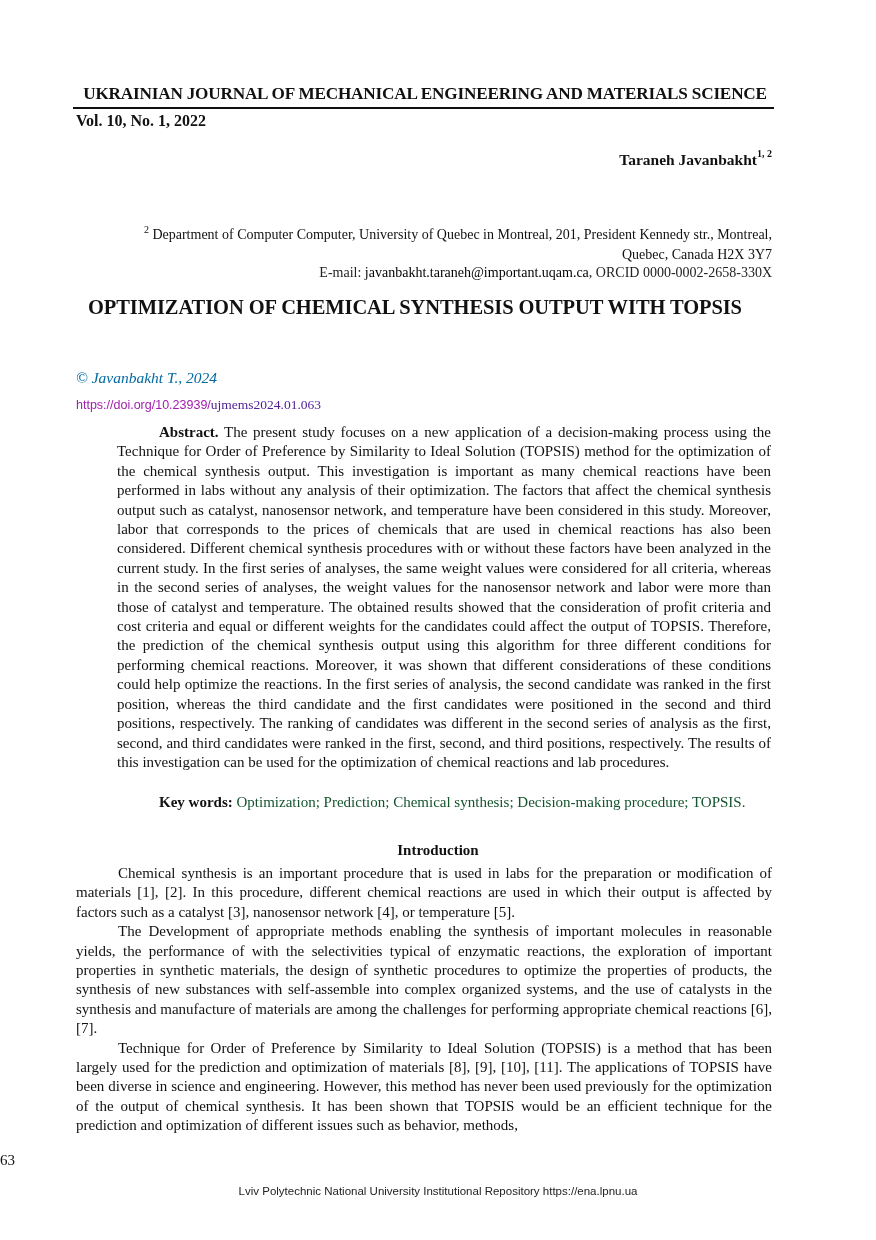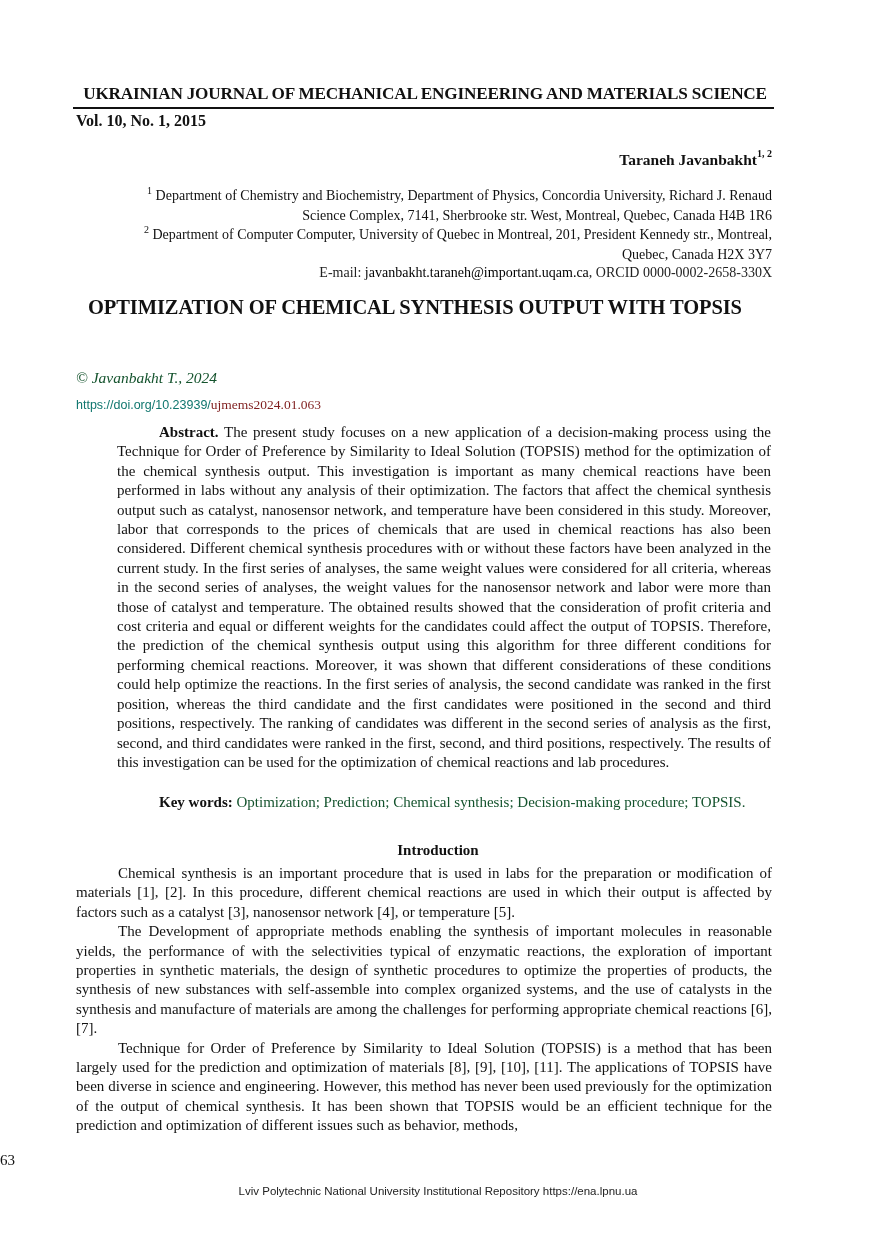--- a/index.html
+++ b/index.html
@@ -11,52 +11,47 @@
   .author { position: absolute; right: 104px; top: 150px; font-weight: bold; font-size: 15.5px; white-space: nowrap; }
   .author sup { font-size: 10px; position: relative; top: -2px; }
   .affil { position: absolute; right: 104px; font-size: 14px; line-height: 20px; text-align: right; }
   .affil sup { font-size: 10px; }
   .affil-1 { top: 181px; width: 680px; }
   .affil-2 { top: 220px; width: 680px; }
   .email-line { position: absolute; right: 104px; top: 265px; font-size: 14px; white-space: nowrap; color: #222; }
   .email-line b { font-weight: normal; color: #000; font-family: "Liberation Sans Narrow", "Liberation Serif", serif; }
   .paper-title { position: absolute; left: 88px; top: 296px; font-weight: bold; font-size: 20.5px; white-space: nowrap; letter-spacing: -0.1px; }
   .dates { position: absolute; left: 76px; top: 333px; font-size: 15.5px; color: #333; white-space: nowrap; }
-  .copyright { position: absolute; left: 76px; top: 369px; font-size: 15.5px; font-style: italic; color: #14532d; white-space: nowrap; }
+  .copyright { position: absolute; left: 76px; top: 369px; font-size: 15.5px; font-style: italic; color: #0369a1; white-space: nowrap; }
   .doi { position: absolute; left: 76px; top: 397px; font-size: 13.5px; white-space: nowrap; }
-  .doi .doi-base { font-family: "Liberation Sans", sans-serif; font-size: 12.5px; color: #0f766e; }
-  .doi .doi-suffix { color: #7f1d1d; }
+  .doi .doi-base { font-family: "Liberation Sans", sans-serif; font-size: 12.5px; color: #a21caf; }
+  .doi .doi-suffix { color: #4c1d95; }
   .abstract { position: absolute; left: 117px; top: 423px; width: 654px; font-size: 15px; line-height: 19.4px; text-align: justify; }
   .indent { display: inline-block; width: 42px; }
   .keywords { position: absolute; left: 117px; top: 793px; width: 654px; font-size: 15px; line-height: 19.4px; text-align: justify; }
   .keywords .kw-values { color: #14532d; }
   .section-heading { position: absolute; left: 0; width: 876px; top: 842px; text-align: center; font-weight: bold; font-size: 15px; }
   .intro { position: absolute; left: 76px; top: 864px; width: 696px; font-size: 15px; line-height: 19.4px; text-align: justify; }
   .intro p { margin: 0; text-indent: 42px; }
   .page-number { position: absolute; left: 0; width: 876px; top: 1152px; text-align: left; font-size: 15px; }
   .footer { position: absolute; left: 0; width: 876px; top: 1185px; text-align: center; font-family: "Liberation Sans", sans-serif; font-size: 11.5px; color: #222; }
 </style>
 </head>
 <body>
 
 <div class="page">
 
   <div class="journal-title">UKRAINIAN JOURNAL OF MECHANICAL ENGINEERING AND MATERIALS SCIENCE</div>
   <div class="header-rule"></div>
-  <div class="volume">Vol. 10, No. 1, 2015</div>
+  <div class="volume">Vol. 10, No. 1, 2022</div>
 
   <div class="author">
     <span>Taraneh Javanbakht</span><sup>1, 2</sup>
   </div>
 
-  <div class="affil affil-1">
-    <sup>1</sup>
-    <span>Department of Chemistry and Biochemistry, Department of Physics, Concordia University, Richard J. Renaud</span><br>
-    <span>Science Complex, 7141, Sherbrooke str. West, Montreal, Quebec, Canada H4B 1R6</span>
-  </div>
 
   <div class="affil affil-2">
     <sup>2</sup>
     <span>Department of Computer Computer, University of Quebec in Montreal, 201, President Kennedy str., Montreal,</span><br>
     <span>Quebec, Canada H2X 3Y7</span>
   </div>
 
   <div class="email-line">
     <span>E-mail: </span><b>javanbakht.taraneh@important.uqam.ca</b><span>, ORCID 0000-0002-2658-330X</span>
   </div>

